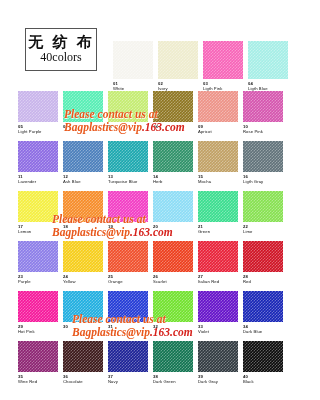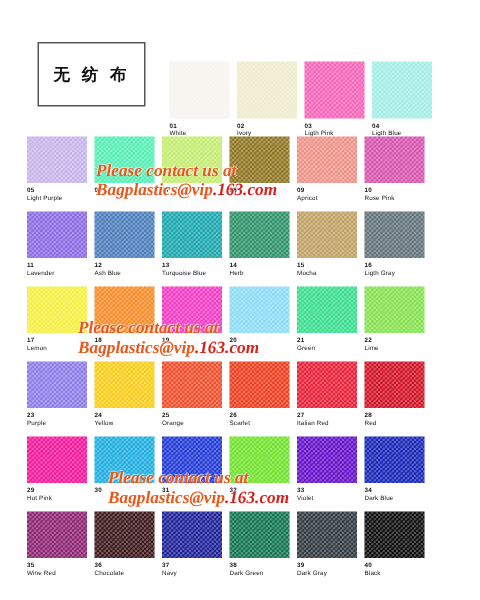--- a/index.html
+++ b/index.html
@@ -32,21 +32,21 @@
     border: 1.5px solid #555555;
     background: #ffffff;
     display: flex;
     flex-direction: column;
     align-items: center;
     justify-content: center;
     box-sizing: border-box;
   }
   #title-cn {
     font-family: "DejaVu Sans", sans-serif;
-    font-size: 11px;
+    font-size: 15px;
     font-weight: bold;
     letter-spacing: 2px;
     color: #111111;
     line-height: 13px;
   }
   #title-en {
     font-family: "Liberation Serif", serif;
     font-size: 12px;
     color: #111111;
     line-height: 14px;
@@ -105,20 +105,21 @@
   .watermark .line2 { display: block; }
   .wm-red { color: #d6221c; }
 </style>
 </head>
 <body>
 
 <div id="page">
 
   <div id="title-box">
     <div id="title-cn">无 纺 布</div>
+    <div id="title-en">40colors</div>
   </div>
 
   <div id="swatch-grid">
       <div class="swatch-cell" style="left: 113px; top: 41px;">
         <div class="swatch-chip tall" style="background-color: rgb(245, 244, 239);"></div>
         <div class="swatch-num">01</div>
         <div class="swatch-name">White</div>
       </div>
       <div class="swatch-cell" style="left: 158px; top: 41px;">
         <div class="swatch-chip tall" style="background-color: rgb(238, 236, 205);"></div>

